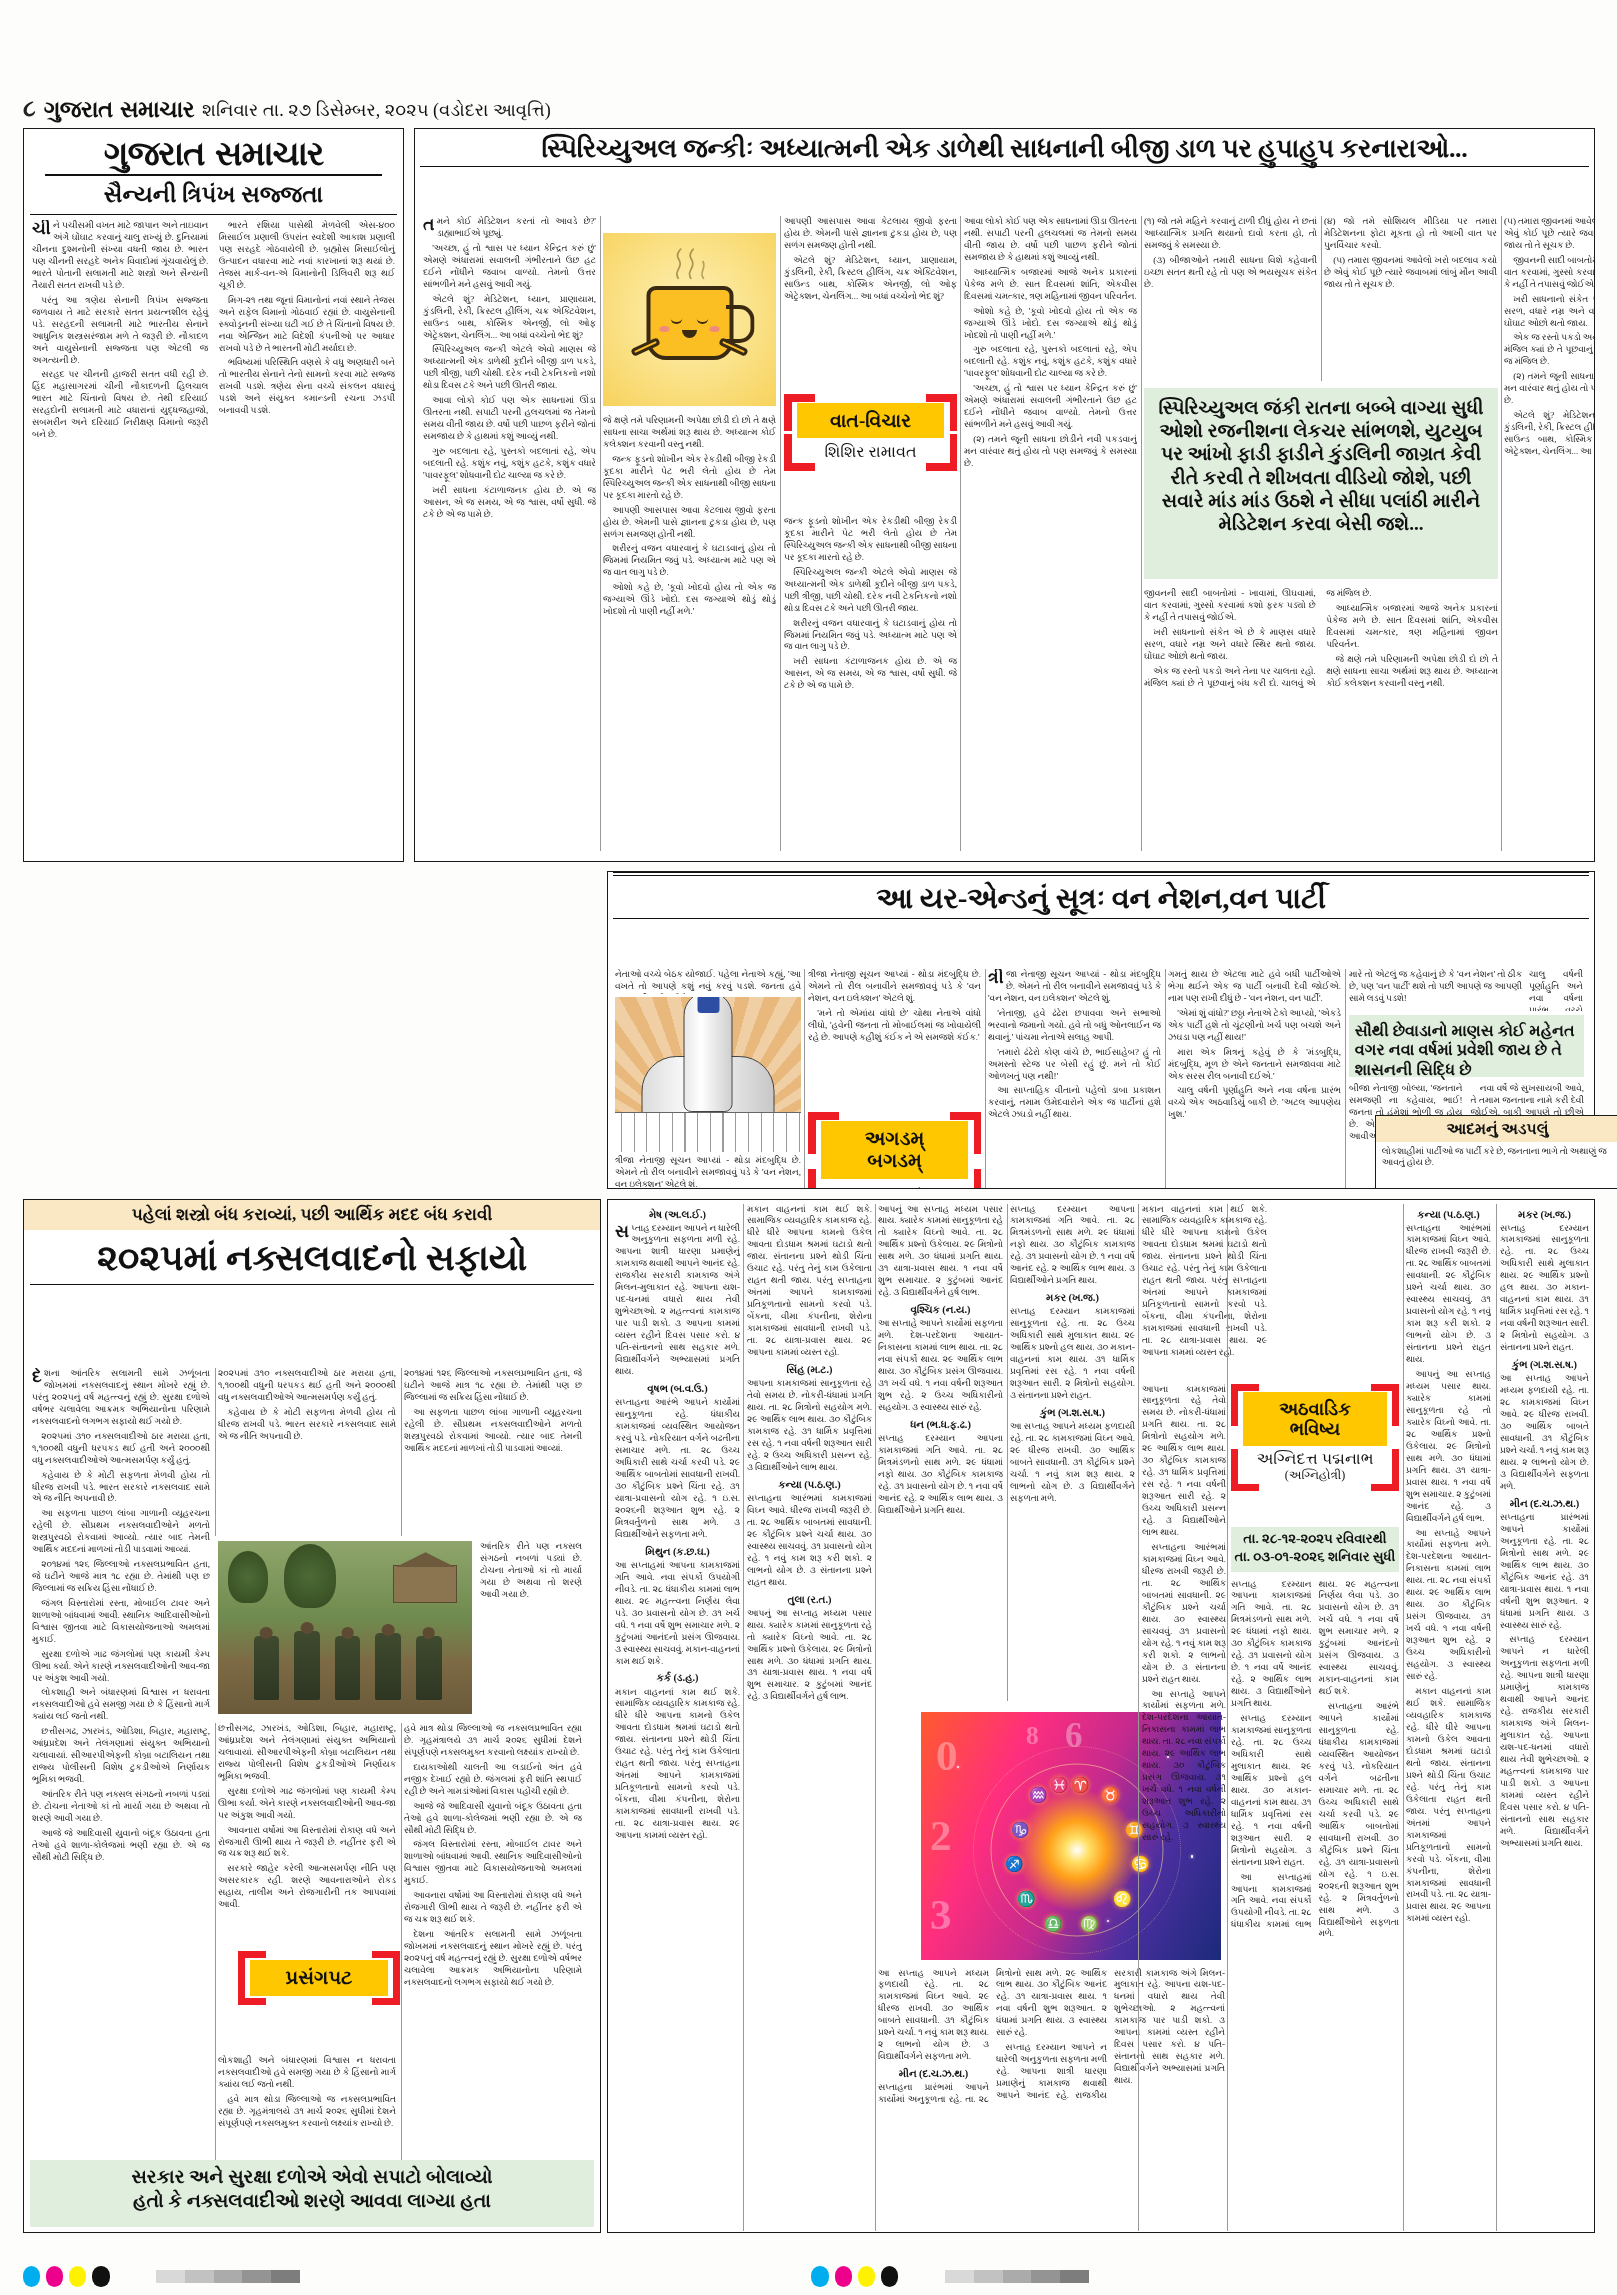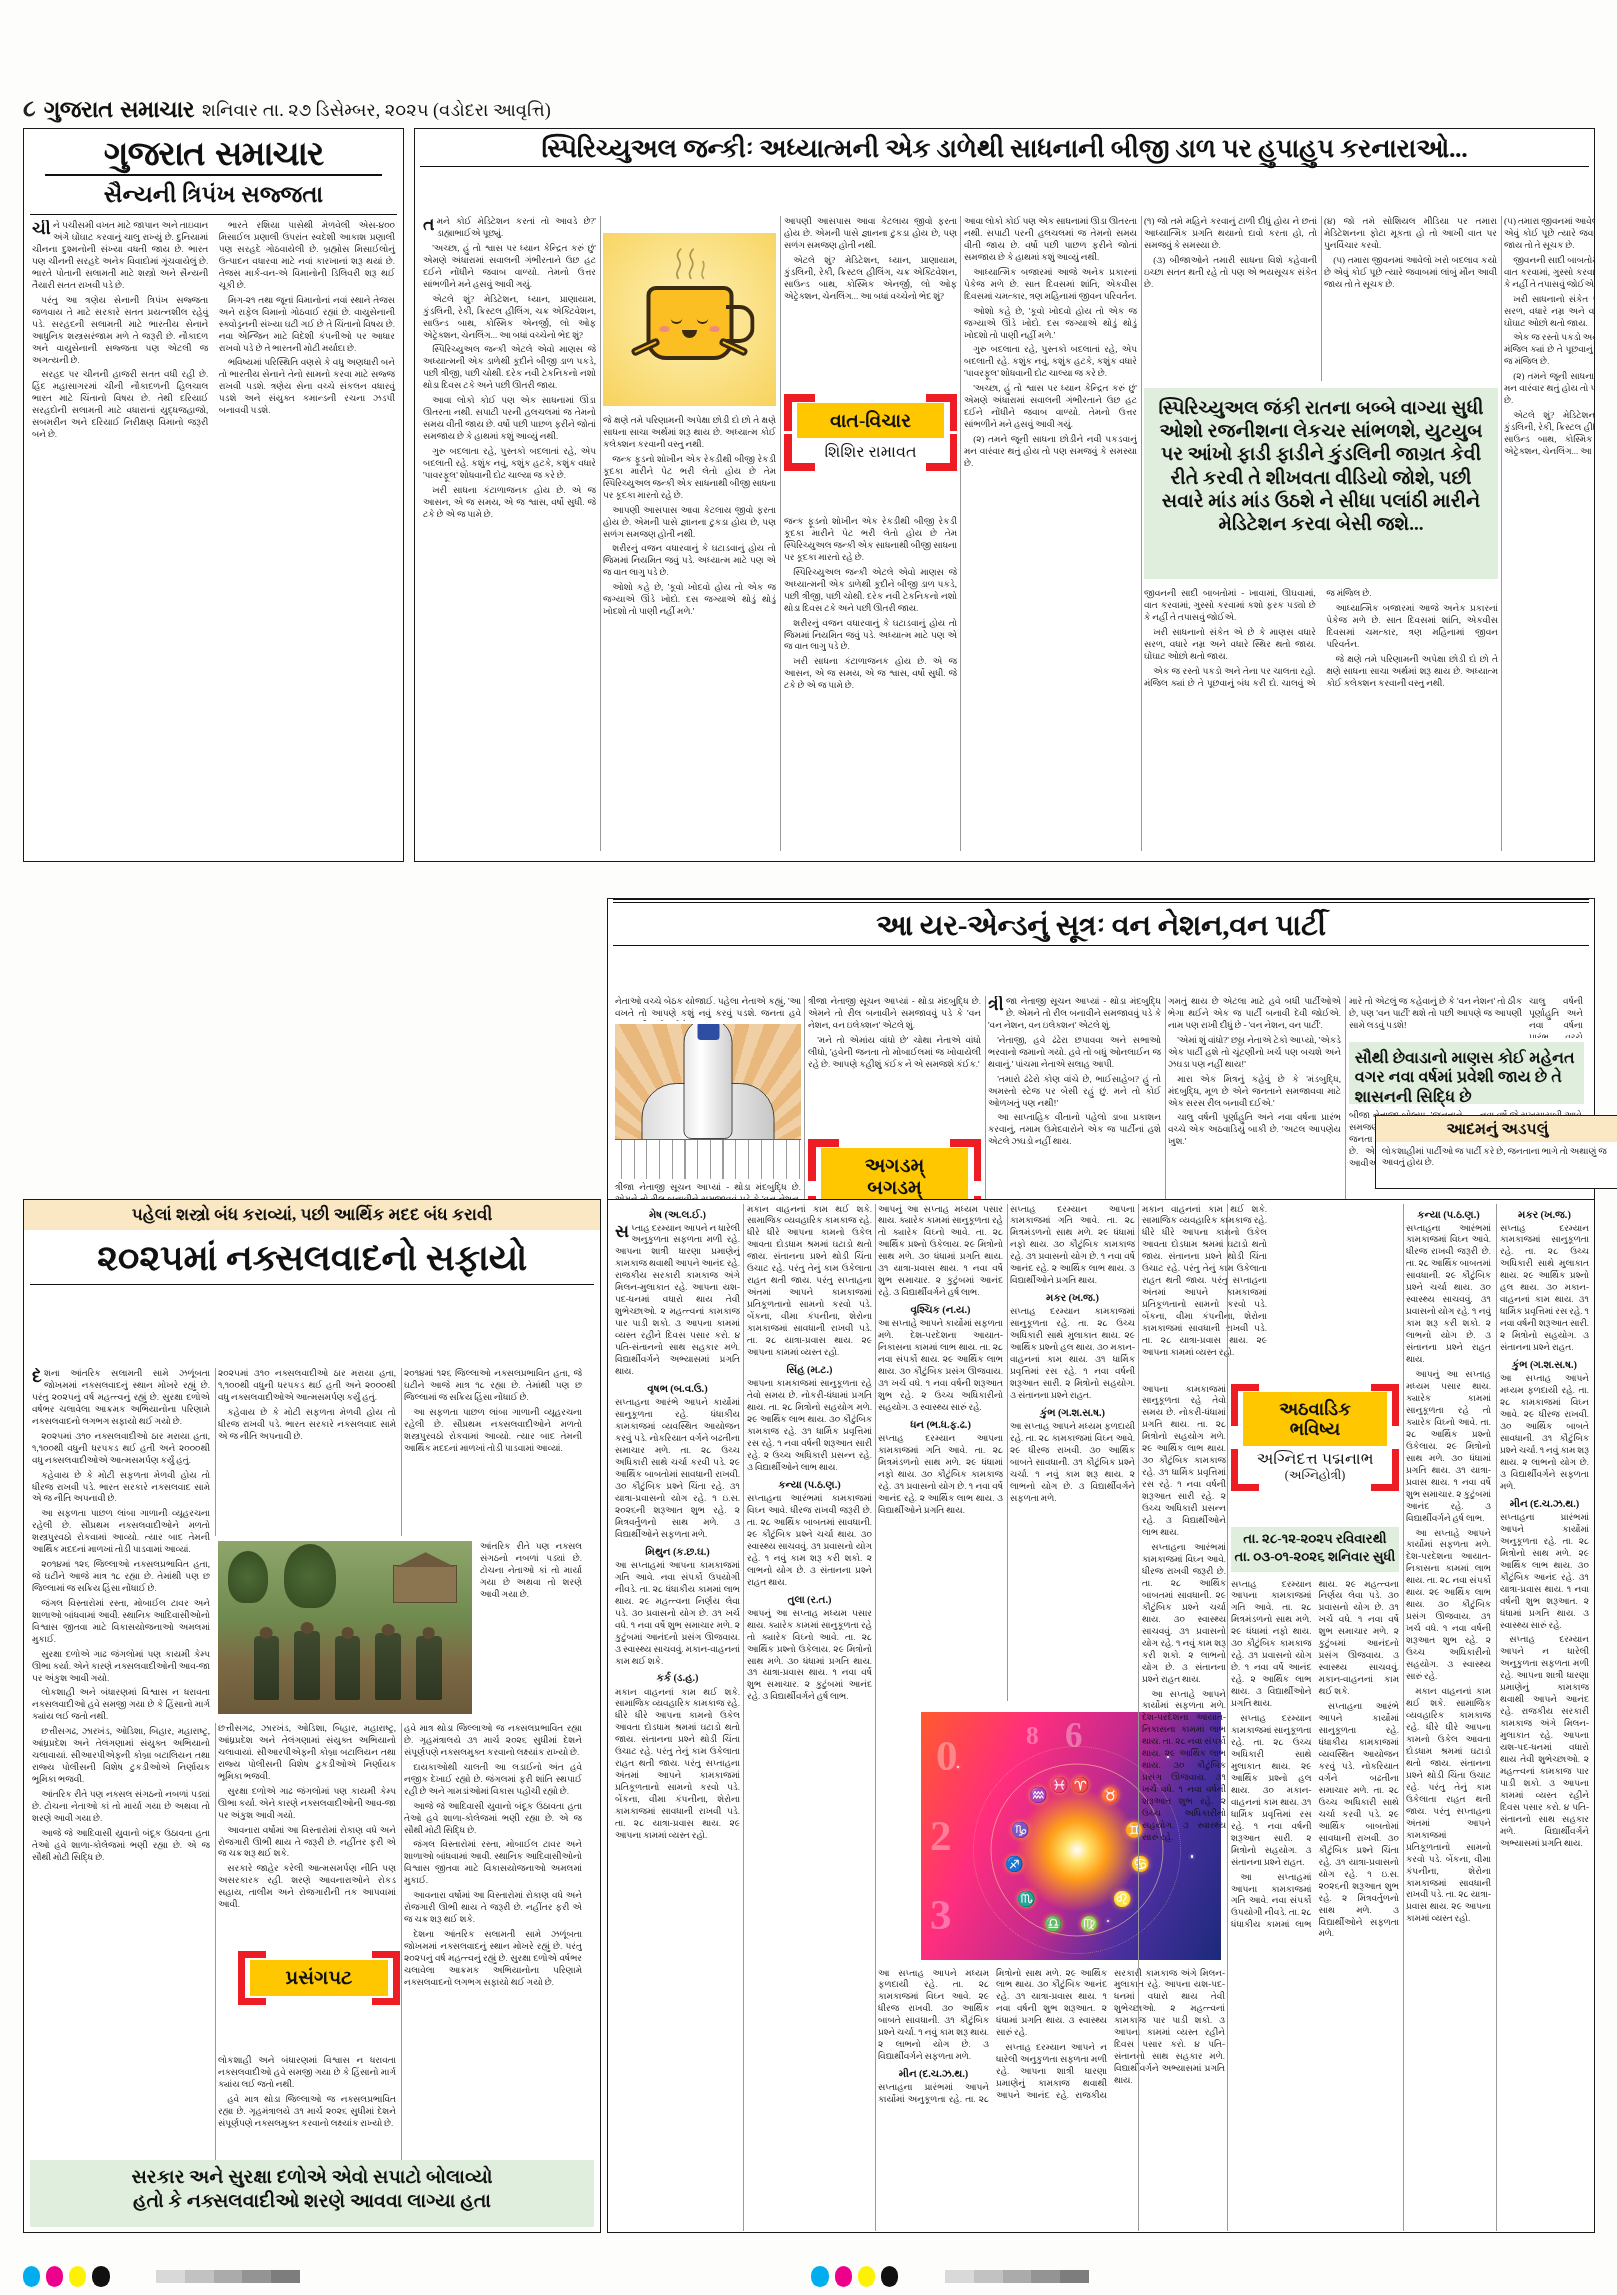--- a/index.html
+++ b/index.html
@@ -278,21 +278,21 @@
 
       <div class="vr" style="left:185px;  top:0; height:635px;"></div>
       <div class="vr" style="left:365px;  top:0; height:635px;"></div>
       <div class="vr" style="left:545px;  top:0; height:635px;"></div>
       <div class="vr" style="left:726px; top:0; height:635px;"></div>
       <div class="vr" style="left:906px; top:0; height:165px;"></div>
       <div class="vr" style="left:1086px; top:0; height:635px;"></div>
     </div>
   </div>
 
-  <div class="box" style="left:607px; top:871px; width:988px; height:318px;margin-top:27px;">
+  <div class="box" style="left:607px; top:871px; width:988px; height:318px;">
     <div class="dbl-rule" style="margin:0 4.6px;"></div>
     <div class="hl h-oneparty">આ યર-એન્ડનું સૂત્રઃ વન નેશન,વન પાર્ટી</div>
     <div class="rule" style="margin:0 4.6px;"></div>
 
     <div style="position:absolute; left:0; top:97px; right:0; bottom:0;">
 
       <div class="img" style="left:7px; top:28px; width:186px; height:155px;">
         <div class="votebg">
           <div class="vfist"></div>
           <div class="vfinger">

